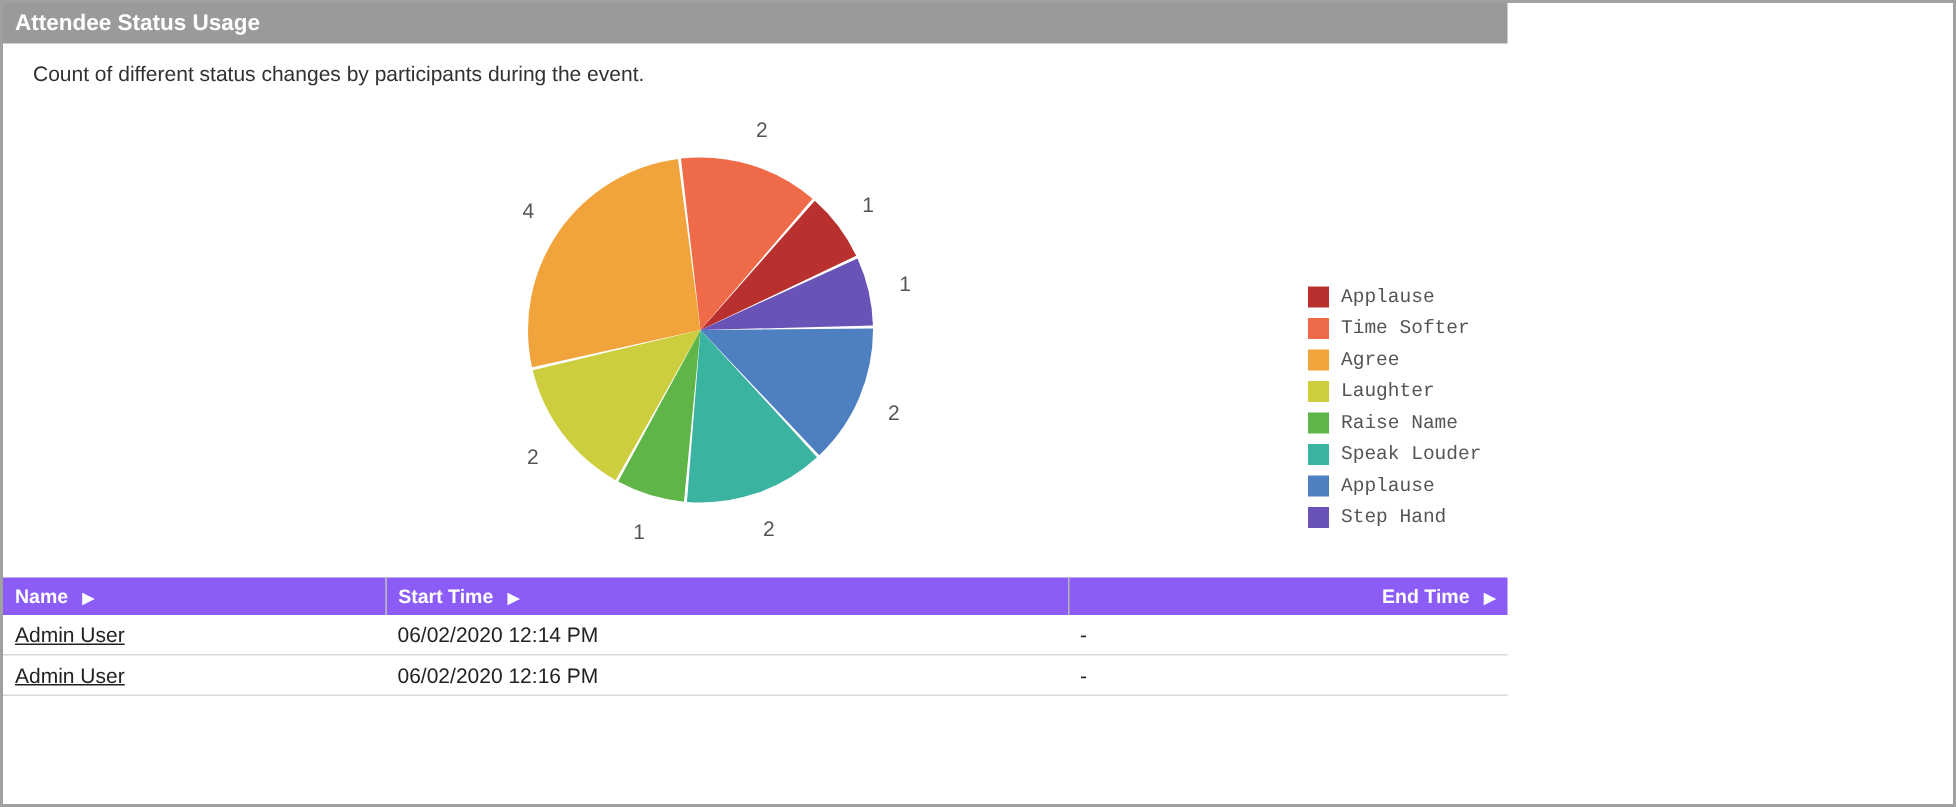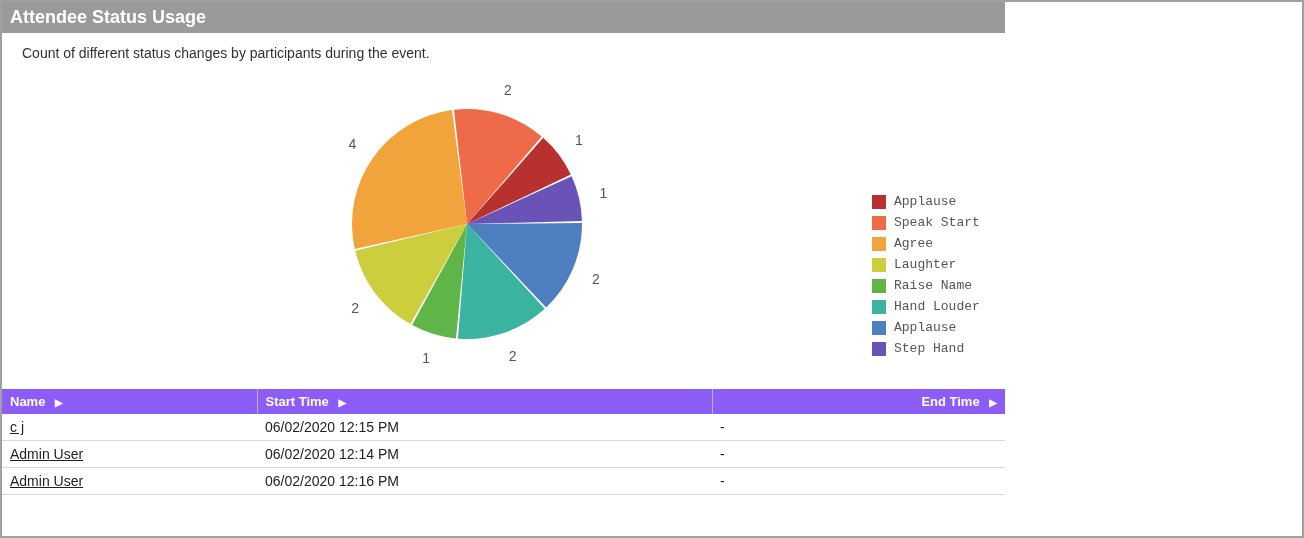--- a/index.html
+++ b/index.html
@@ -19,21 +19,21 @@
     overflow: hidden;
     background: #fff;
   }
   .panel {
     width: 1003px;
   }
   .panel-header {
     background: #9a9a9a;
     color: #fff;
     font-weight: bold;
-    font-size: 18px;
+    font-size: 15px;
     padding: 5px 8px;
   }
   .panel-desc {
     padding: 12px 8px 8px 20px;
     color: #313131;
     font-size: 14px;
   }
   .chart-area {
     position: relative;
     width: 1003px;
@@ -125,37 +125,37 @@
             <path d="M 135 150 L 214.16077620478165 233.4180526664131 A 115 115 0 0 0 249.9956211523797 148.99644841768708 Z" fill="#4e7fc0"></path>
             <path d="M 135 150 L 249.96059237218907 146.9896509445946 A 115 115 0 0 0 239.6455461508025 102.31027709453252 Z" fill="#6a53b6"></path>
           </svg><div class="slice-label" style="left: 246.809px; top: 65.7459px;">1</div><div class="slice-label" style="left: 175.932px; top: 16.1173px;">2</div><div class="slice-label" style="left: 20.3187px; top: 69.6993px;">4</div><div class="slice-label" style="left: 23.191px; top: 234.254px;">2</div><div class="slice-label" style="left: 94.068px; top: 283.883px;">1</div><div class="slice-label" style="left: 180.58px; top: 282.373px;">2</div><div class="slice-label" style="left: 263.871px; top: 204.702px;">2</div><div class="slice-label" style="left: 271.412px; top: 118.507px;">1</div></div>
       <div class="legend" id="legend">
           <div class="legend-item">
             <span class="swatch" style="background: rgb(184, 49, 47);"></span>
             <span>Applause</span>
           </div>
           <div class="legend-item">
             <span class="swatch" style="background: rgb(239, 106, 72);"></span>
-            <span>Speak Start</span>
+            <span>Time Softer</span>
           </div>
           <div class="legend-item">
             <span class="swatch" style="background: rgb(242, 164, 60);"></span>
             <span>Agree</span>
           </div>
           <div class="legend-item">
             <span class="swatch" style="background: rgb(205, 206, 62);"></span>
             <span>Laughter</span>
           </div>
           <div class="legend-item">
             <span class="swatch" style="background: rgb(95, 181, 72);"></span>
             <span>Raise Name</span>
           </div>
           <div class="legend-item">
             <span class="swatch" style="background: rgb(59, 179, 161);"></span>
-            <span>Hand Louder</span>
+            <span>Speak Louder</span>
           </div>
           <div class="legend-item">
             <span class="swatch" style="background: rgb(78, 127, 192);"></span>
             <span>Applause</span>
           </div>
           <div class="legend-item">
             <span class="swatch" style="background: rgb(106, 83, 182);"></span>
             <span>Step Hand</span>
           </div>
         </div>
@@ -174,25 +174,20 @@
           <span class="sort-arrow">▶</span>
         </th>
         <th>
           <span>End Time</span>
           <span class="sort-arrow">▶</span>
         </th>
       </tr>
     </thead>
     <tbody id="table-body">
         <tr>
-          <td><span class="name-cell">c j</span></td>
-          <td>06/02/2020 12:15 PM</td>
-          <td>-</td>
-        </tr>
-        <tr>
           <td><span class="name-cell">Admin User</span></td>
           <td>06/02/2020 12:14 PM</td>
           <td>-</td>
         </tr>
         <tr>
           <td><span class="name-cell">Admin User</span></td>
           <td>06/02/2020 12:16 PM</td>
           <td>-</td>
         </tr>
       </tbody>

